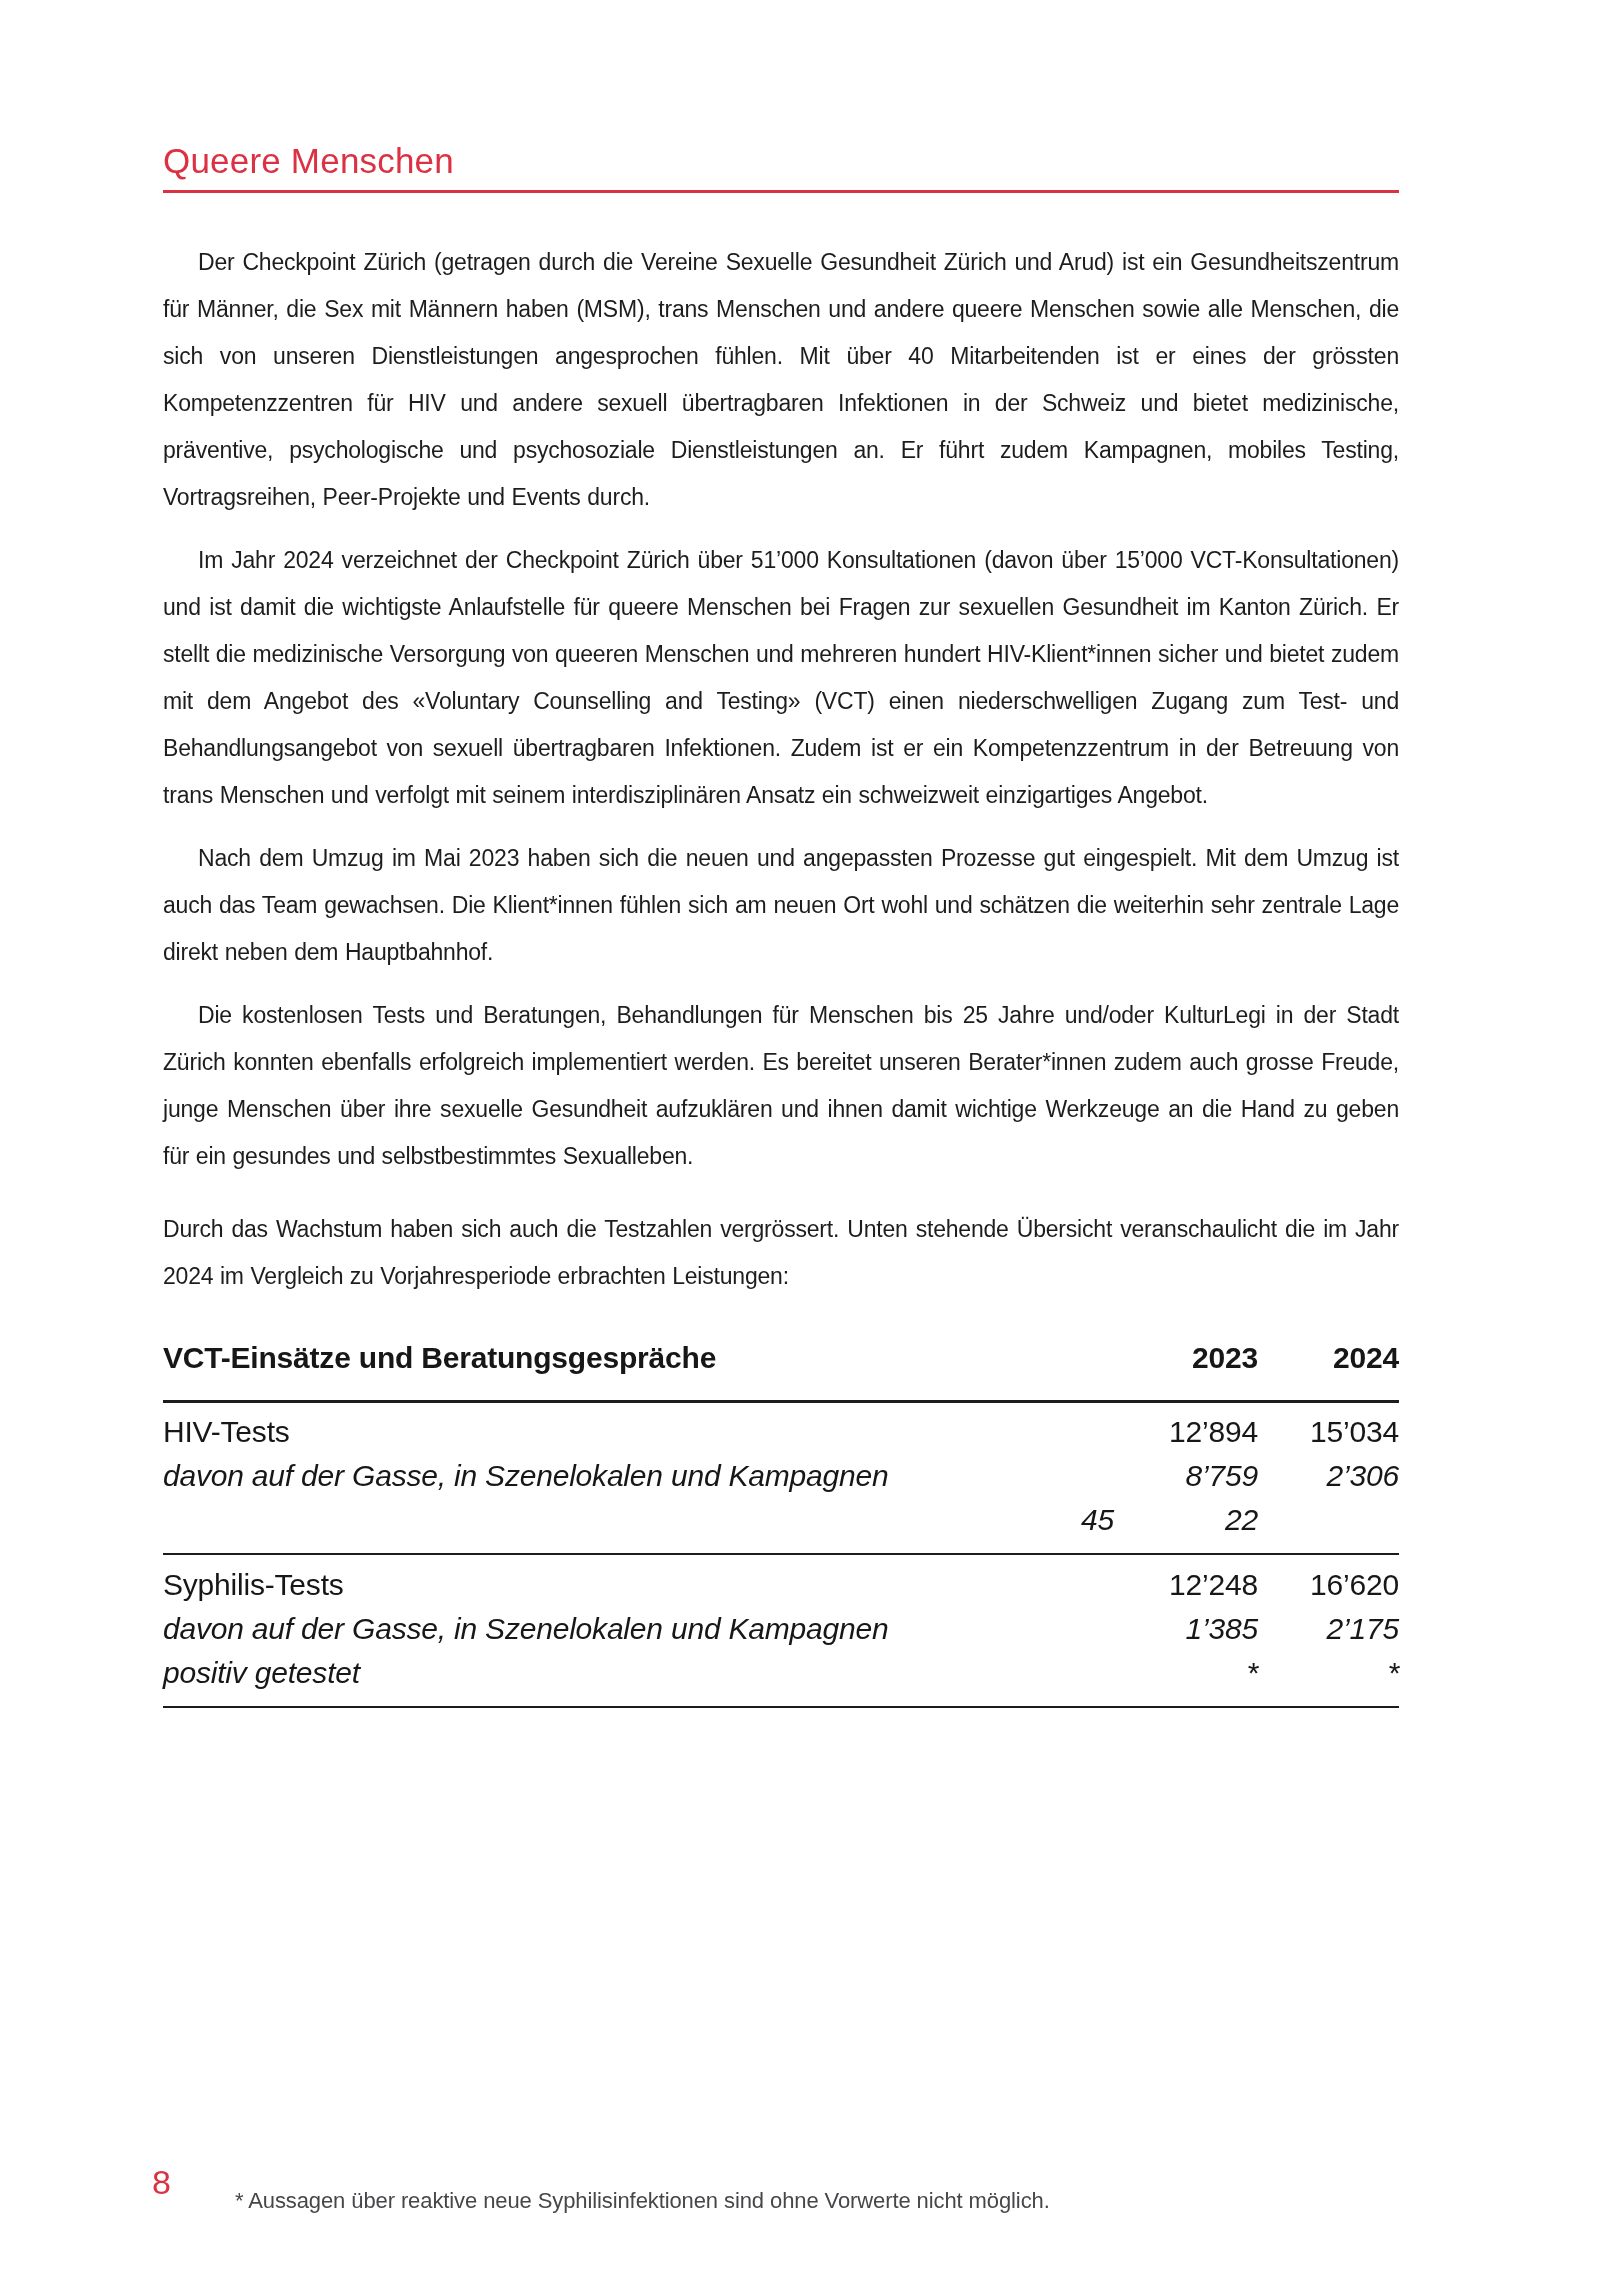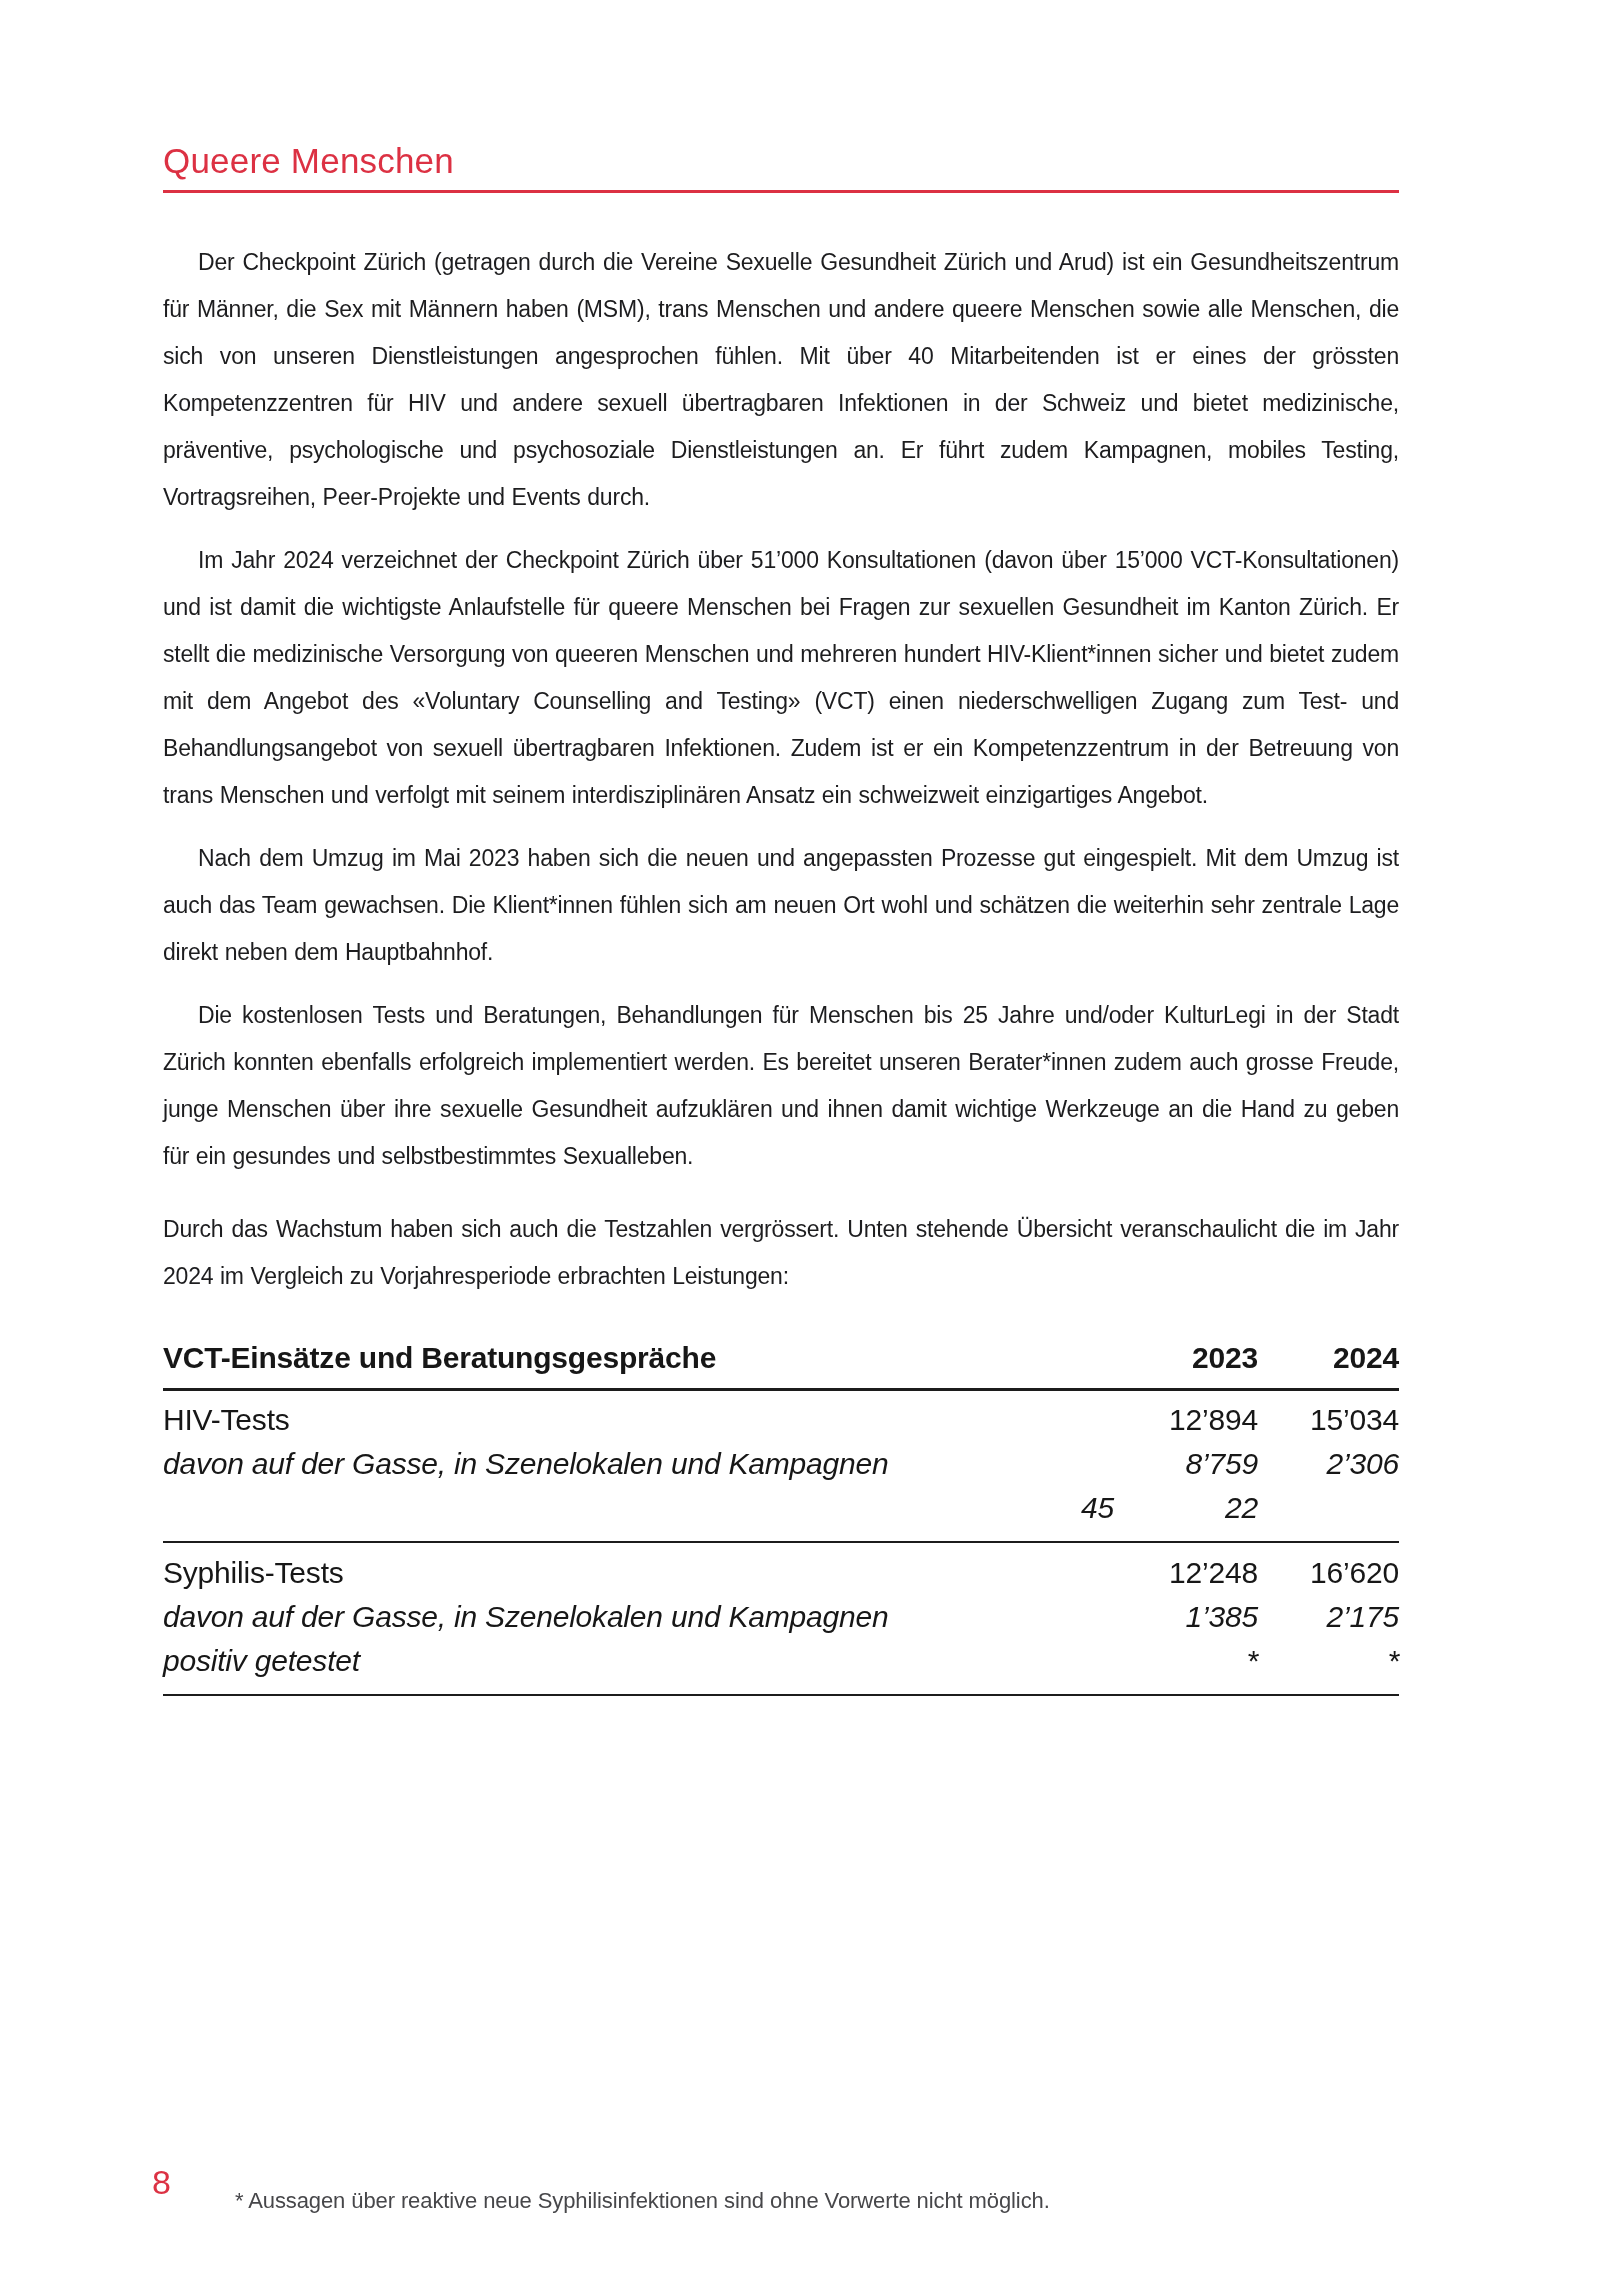--- a/index.html
+++ b/index.html
@@ -58,21 +58,21 @@
     letter-spacing:-0.2px;
     color:#171717;
   }
   .t-grid{
     display:grid;
     grid-template-columns:1fr 144px 141px;
     align-items:center;
   }
   .t-head{
     font-weight:700;
-    padding-bottom:13px;
+    padding-bottom:25px;
   }
   .num{ text-align:right; font-variant-numeric:tabular-nums; }
   .rule{
     height:2.3px;
     background:var(--rule);
   }
   .t-group{ padding:7.7px 0 10.7px 0; }
   .t-row{ min-height:44px; }
   .t-row.italic{ font-style:italic; }
 

